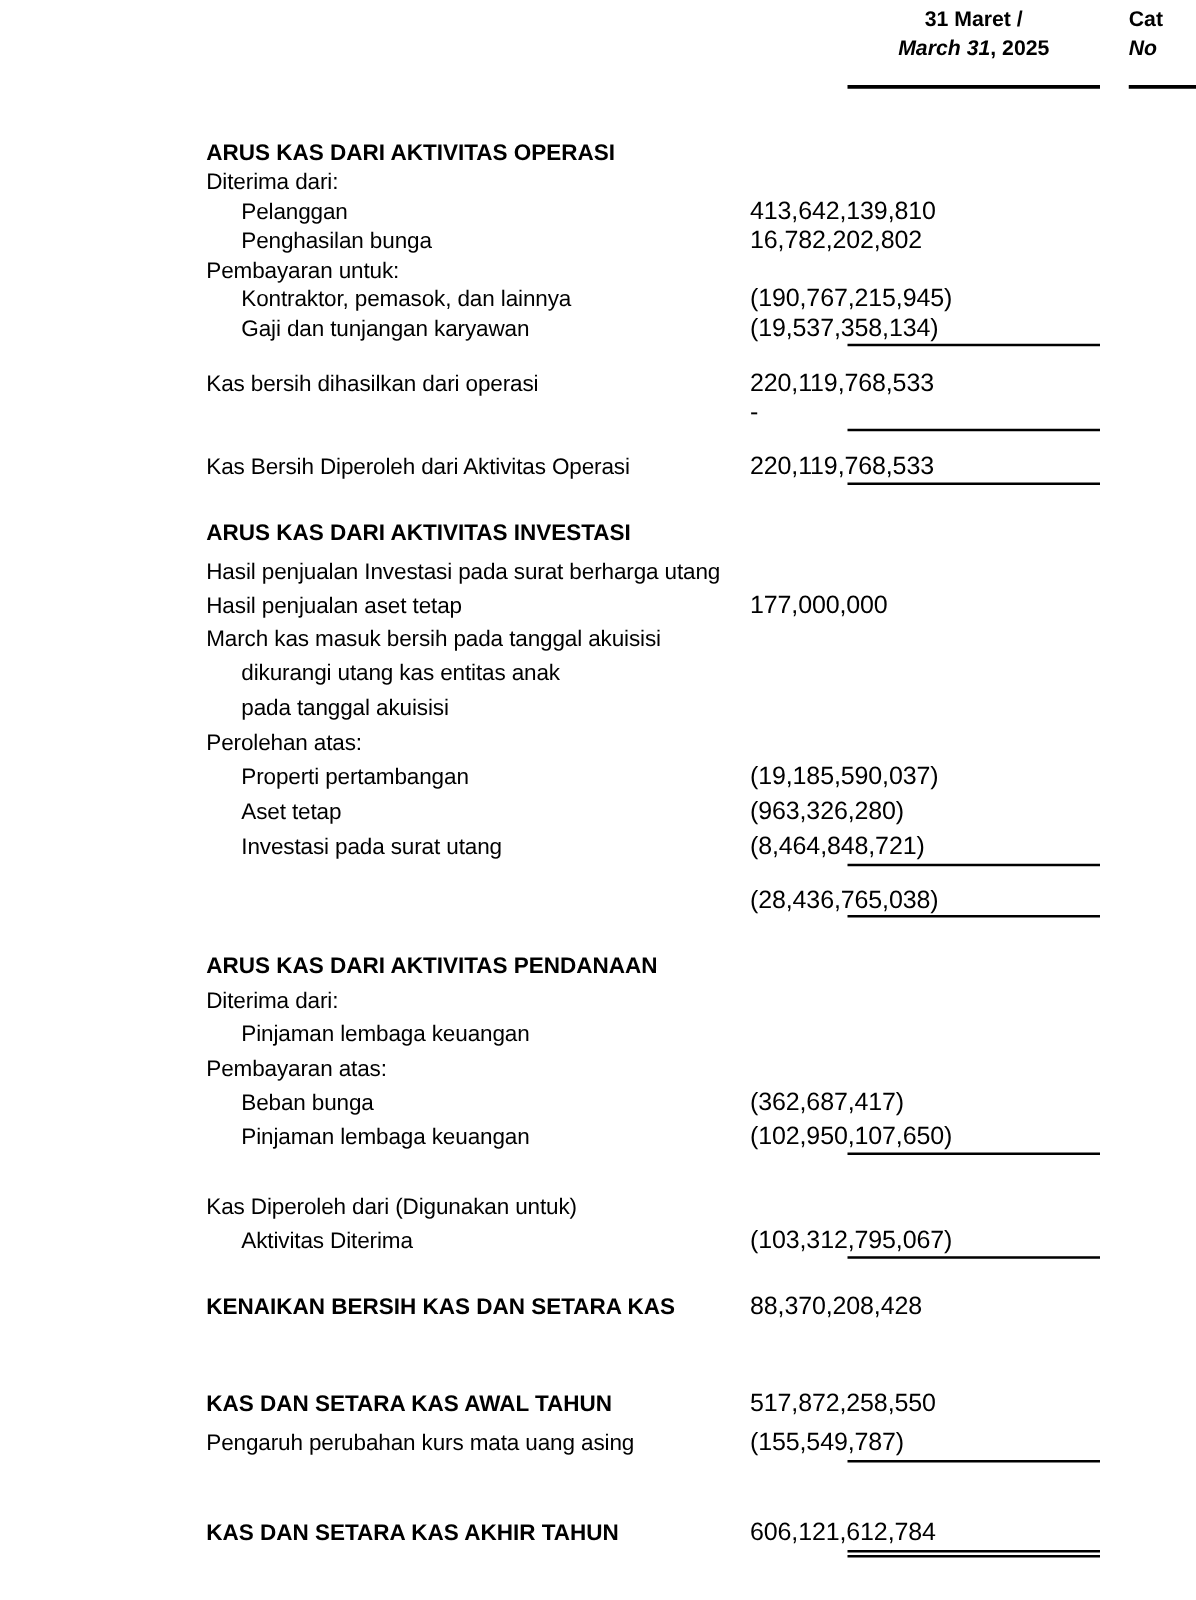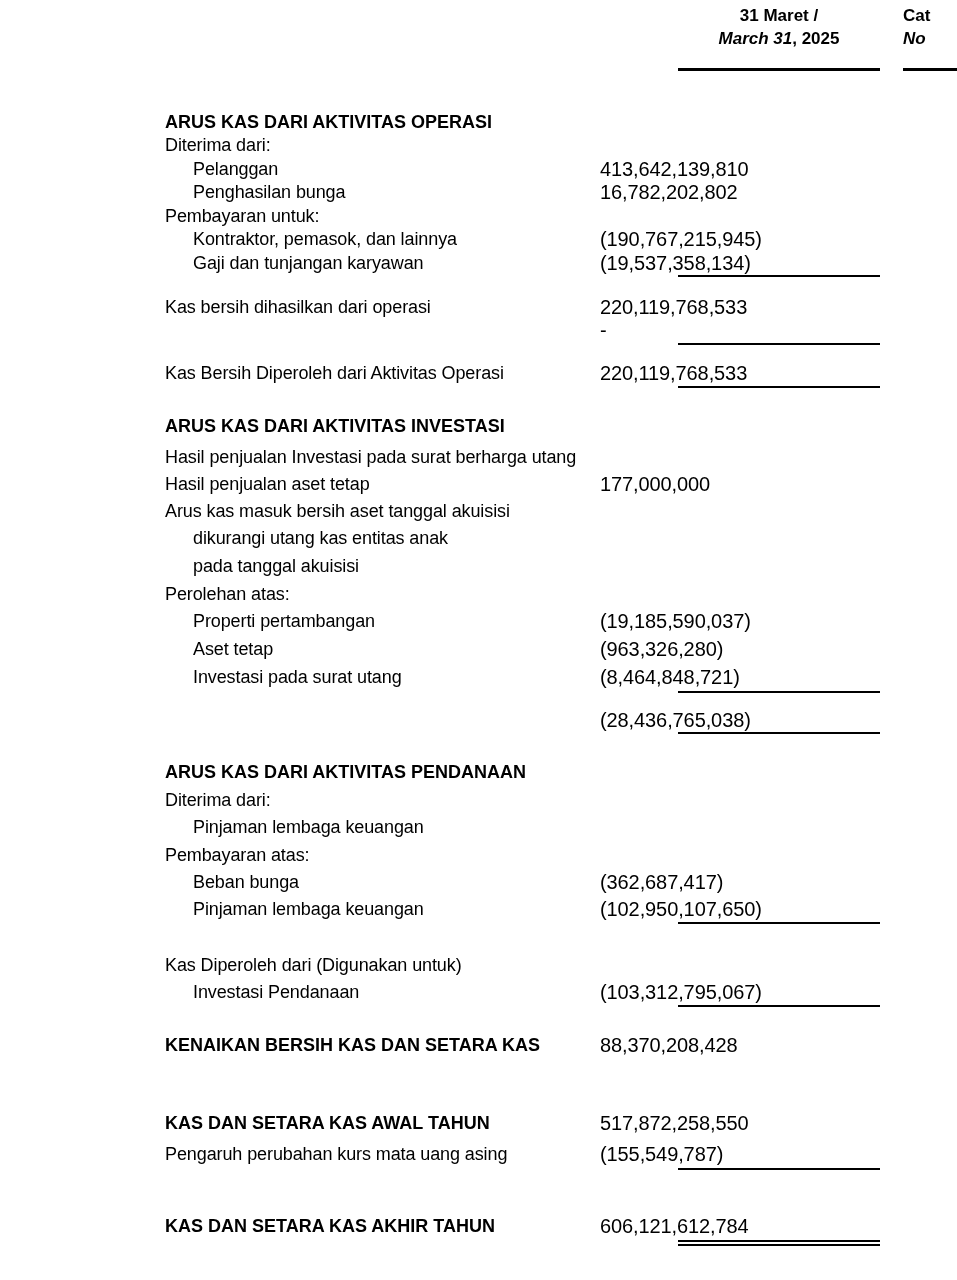--- a/index.html
+++ b/index.html
@@ -189,21 +189,21 @@
     <div class="label">Hasil penjualan Investasi pada surat berharga utang</div>
     <div class="value"></div>
     <div class="note">&nbsp;</div>
   </div>
   <div class="row" style="top:473px">
     <div class="label">Hasil penjualan aset tetap</div>
     <div class="value">177,000,000</div>
     <div class="note">&nbsp;</div>
   </div>
   <div class="row" style="top:500px">
-    <div class="label">Arus kas masuk bersih aset tanggal akuisisi</div>
+    <div class="label">March kas masuk bersih pada tanggal akuisisi</div>
     <div class="value"></div>
   </div>
   <div class="row" style="top:527px">
     <div class="label ind1">dikurangi utang kas entitas anak</div>
     <div class="value"></div>
   </div>
   <div class="row" style="top:555px">
     <div class="label ind1">pada tanggal akuisisi</div>
     <div class="value"></div>
   </div>
@@ -258,21 +258,21 @@
     <div class="label ind1">Pinjaman lembaga keuangan</div>
     <div class="value">(102,950,107,650)</div>
   </div>
 
   <div class="rule" style="top:922px"></div>
 
   <div class="row" style="top:954px">
     <div class="label">Kas Diperoleh dari  (Digunakan untuk)</div>
   </div>
   <div class="row" style="top:981px">
-    <div class="label ind1">Investasi Pendanaan</div>
+    <div class="label ind1">Aktivitas Diterima</div>
     <div class="value">(103,312,795,067)</div>
   </div>
 
   <div class="rule" style="top:1005px"></div>
 
   <div class="row" style="top:1034px">
     <div class="label bold">KENAIKAN BERSIH KAS DAN SETARA KAS</div>
     <div class="value">88,370,208,428</div>
   </div>
 

